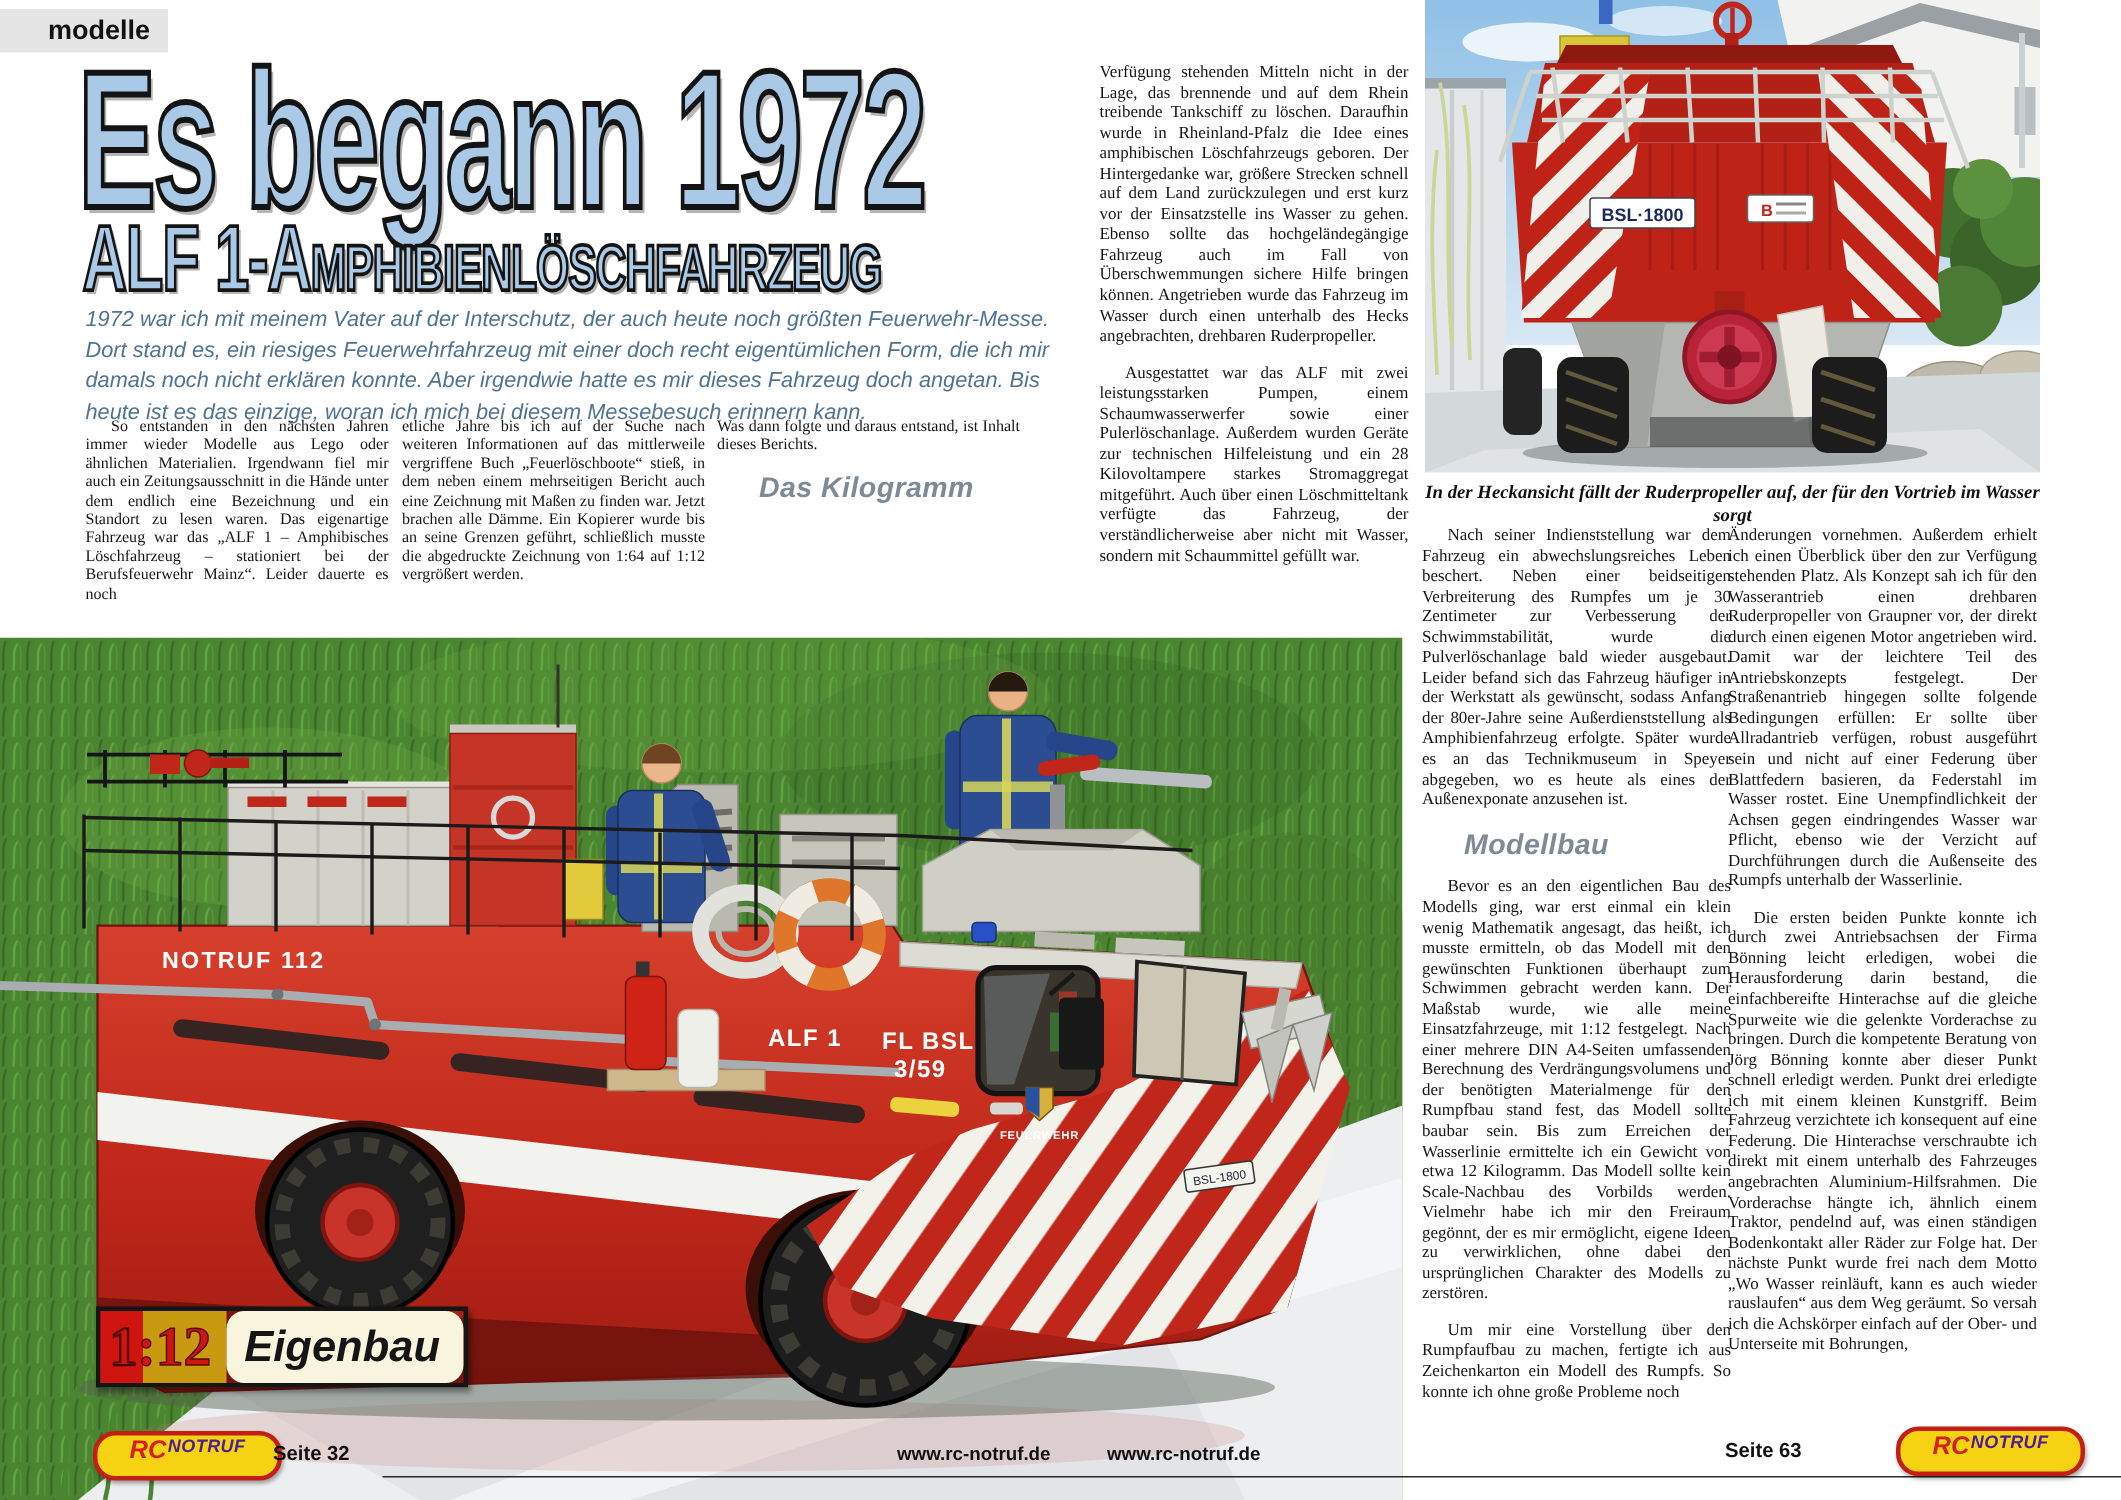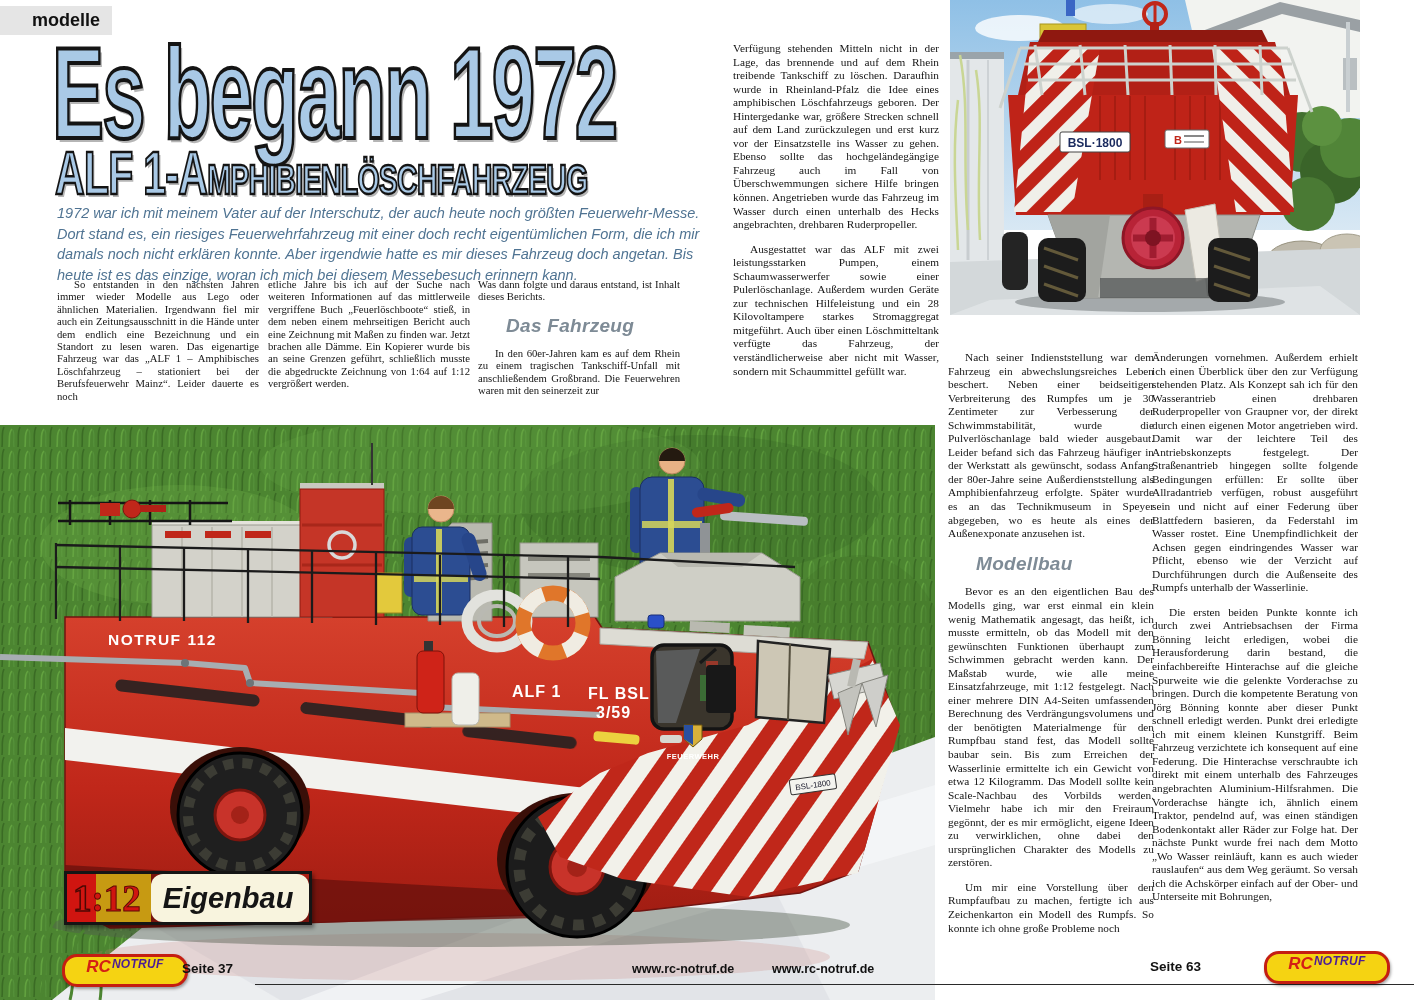--- a/index.html
+++ b/index.html
@@ -55,21 +55,21 @@
   .logo .rc { color:#d42015; font-size:17px; margin-right:1px; }
   .logo .notruf { color:#4c1d95; font-size:12px; letter-spacing:.3px; }
   .logo-left  { left:62px;  top:954px; }
   .logo-right { left:1264px; top:951px; }
 
   .pagenum { position:absolute; font-family:"Liberation Sans", sans-serif; font-weight:bold;
         font-size:13.5px; color:#111; }
   .pagenum-left { left:182px; top:961px; }
   .pagenum-right { left:1150px; top:959px; }
   .url { position:absolute; font-family:"Liberation Sans", sans-serif; font-weight:bold;
-        font-size:12.5px; color:#111;margin-left:34px; }
+        font-size:12.5px; color:#111; }
   .url-1 { left:598px; top:962px; }
   .url-2 { left:738px; top:962px; }
   .rule { position:absolute; left:255px; top:984px; width:1159px; height:1px; background:#2a2a2a; }
 
   svg text { font-family:"Liberation Sans", sans-serif; }
 </style>
 </head>
 <body>
 
 <div class="spread">
@@ -82,22 +82,21 @@
   <div class="intro">1972 war ich mit meinem Vater auf der Interschutz, der auch heute noch größten Feuerwehr-Messe. Dort stand es, ein riesiges Feuerwehrfahrzeug mit einer doch recht eigentümlichen Form, die ich mir damals noch nicht erklären konnte. Aber irgendwie hatte es mir dieses Fahrzeug doch angetan. Bis heute ist es das einzige, woran ich mich bei diesem Messebesuch erinnern kann.</div>
 
   <div class="col col-sm" style="left:57px; top:278px;">
     <p class="ind">So entstanden in den nächsten Jahren immer wieder Modelle aus Lego oder ähnlichen Materialien. Irgendwann fiel mir auch ein Zeitungsausschnitt in die Hände unter dem endlich eine Bezeichnung und ein Standort zu lesen waren. Das eigenartige Fahrzeug war das „ALF 1 – Amphibisches Löschfahrzeug – stationiert bei der Berufsfeuerwehr Mainz“. Leider dauerte es noch</p>
   </div>
   <div class="col col-sm" style="left:268px; top:278px;">
     <p>etliche Jahre bis ich auf der Suche nach weiteren Informationen auf das mittlerweile vergriffene Buch „Feuerlöschboote“ stieß, in dem neben einem mehrseitigen Bericht auch eine Zeichnung mit Maßen zu finden war. Jetzt brachen alle Dämme. Ein Kopierer wurde bis an seine Grenzen geführt, schließlich musste die abgedruckte Zeichnung von 1:64 auf 1:12 vergrößert werden.</p>
   </div>
   <div class="col col-sm" style="left:478px; top:278px;">
     <p>Was dann folgte und daraus entstand, ist Inhalt dieses Berichts.</p>
-    <div class="colhead">Das Fahrzeug</div>
-    <p class="ind">In den 60er-Jahren kam es auf dem Rhein zu einem tragischen Tankschiff-Unfall mit anschließendem Großbrand. Die Feuerwehren waren mit den seinerzeit zur</p>
+    <div class="colhead">Das Kilogramm</div>
   </div>
   <div class="col col-lg" style="left:733px; top:42px;">
     <p>Verfügung stehenden Mitteln nicht in der Lage, das brennende und auf dem Rhein treibende Tankschiff zu löschen. Daraufhin wurde in Rheinland-Pfalz die Idee eines amphibischen Löschfahrzeugs geboren. Der Hintergedanke war, größere Strecken schnell auf dem Land zurückzulegen und erst kurz vor der Einsatzstelle ins Wasser zu gehen. Ebenso sollte das hochgeländegängige Fahrzeug auch im Fall von Überschwemmungen sichere Hilfe bringen können. Angetrieben wurde das Fahrzeug im Wasser durch einen unterhalb des Hecks angebrachten, drehbaren Ruderpropeller.</p>
     <p class="ind">Ausgestattet war das ALF mit zwei leistungsstarken Pumpen, einem Schaumwasserwerfer sowie einer Pulerlöschanlage. Außerdem wurden Geräte zur technischen Hilfeleistung und ein 28 Kilovoltampere starkes Stromaggregat mitgeführt. Auch über einen Löschmitteltank verfügte das Fahrzeug, der verständlicherweise aber nicht mit Wasser, sondern mit Schaummittel gefüllt war.</p>
   </div>
   <div class="col col-lg" style="left:948px; top:351px;">
     <p class="ind">Nach seiner Indienststellung war dem Fahrzeug ein abwechslungsreiches Leben beschert. Neben einer beidseitigen Verbreiterung des Rumpfes um je 30 Zentimeter zur Verbesserung der Schwimmstabilität, wurde die Pulverlöschanlage bald wieder ausgebaut. Leider befand sich das Fahrzeug häufiger in der Werkstatt als gewünscht, sodass Anfang der 80er-Jahre seine Außerdienststellung als Amphibienfahrzeug erfolgte. Später wurde es an das Technikmuseum in Speyer abgegeben, wo es heute als eines der Außenexponate anzusehen ist.</p>
     <div class="colhead">Modellbau</div>
     <p class="ind">Bevor es an den eigentlichen Bau des Modells ging, war erst einmal ein klein wenig Mathematik angesagt, das heißt, ich musste ermitteln, ob das Modell mit den gewünschten Funktionen überhaupt zum Schwimmen gebracht werden kann. Der Maßstab wurde, wie alle meine Einsatzfahrzeuge, mit 1:12 festgelegt. Nach einer mehrere DIN A4-Seiten umfassenden Berechnung des Verdrängungsvolumens und der benötigten Materialmenge für den Rumpfbau stand fest, das Modell sollte baubar sein. Bis zum Erreichen der Wasserlinie ermittelte ich ein Gewicht von etwa 12 Kilogramm. Das Modell sollte kein Scale-Nachbau des Vorbilds werden. Vielmehr habe ich mir den Freiraum gegönnt, der es mir ermöglicht, eigene Ideen zu verwirklichen, ohne dabei den ursprünglichen Charakter des Modells zu zerstören.</p>
     <p class="ind">Um mir eine Vorstellung über den Rumpfaufbau zu machen, fertigte ich aus Zeichenkarton ein Modell des Rumpfs. So konnte ich ohne große Probleme noch</p>
@@ -230,20 +229,21 @@
               <line x1="94" y1="284" x2="128" y2="296"></line>
             <line x1="264" y1="248" x2="300" y2="260"></line>
               <line x1="264" y1="266" x2="300" y2="278"></line>
               <line x1="264" y1="284" x2="300" y2="296"></line>
           </g>
         </g>
       </g>
     </svg>
   </div>
 
+  <div class="rear-caption">In der Heckansicht fällt der Ruderpropeller auf, der für den Vortrieb im Wasser sorgt</div>
 
   <div class="photo-main">
     <svg width="935" height="575" viewBox="0 0 935 575">
       <defs>
         <pattern id="m-grass" width="16" height="22" patternUnits="userSpaceOnUse">
           <rect width="16" height="22" fill="#4c8531"></rect>
           <path d="M2,22 C3,12 1,8 4,2" stroke="#3a6b24" stroke-width="1.6" fill="none"></path>
           <path d="M9,22 C10,14 8,8 12,4" stroke="#62a23f" stroke-width="1.6" fill="none"></path>
           <path d="M14,22 C13,15 15,10 13,5" stroke="#55923a" stroke-width="1.1" fill="none"></path>
         </pattern>
@@ -475,21 +475,21 @@
       <span class="b2">:12</span>
     </div>
     <div class="badge-label">Eigenbau</div>
   </div>
 
   <div class="rule"></div>
   <div class="logo logo-left">
     <span class="rc">RC</span>
     <span class="notruf">NOTRUF</span>
   </div>
-  <div class="pagenum pagenum-left">Seite 37</div>
+  <div class="pagenum pagenum-left">Seite 32</div>
   <div class="url url-1">www.rc-notruf.de</div>
   <div class="url url-2">www.rc-notruf.de</div>
   <div class="pagenum pagenum-right">Seite 63</div>
   <div class="logo logo-right">
     <span class="rc">RC</span>
     <span class="notruf">NOTRUF</span>
   </div>
 
 </div>
 

